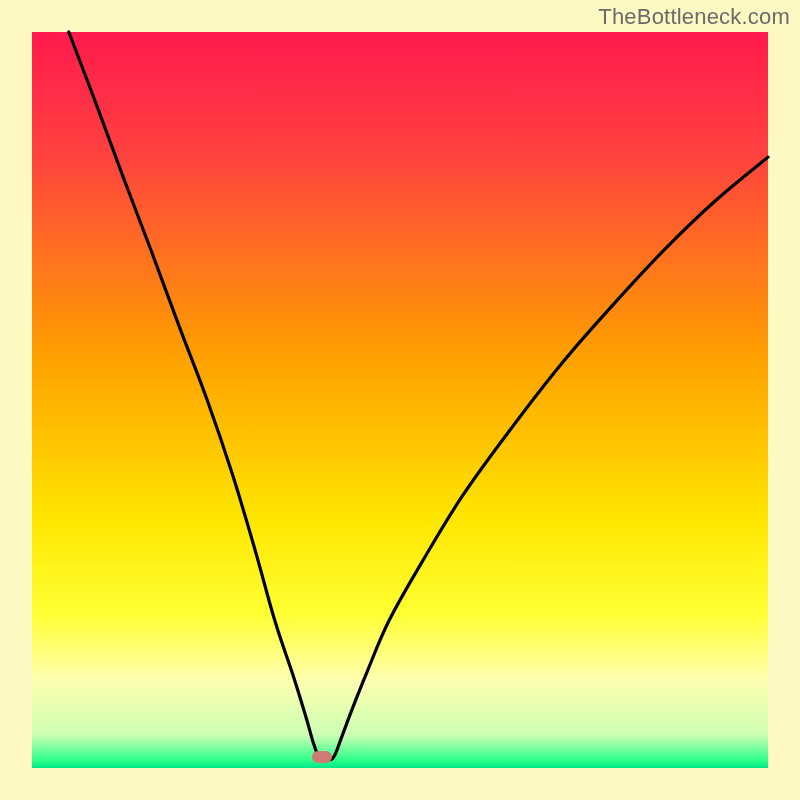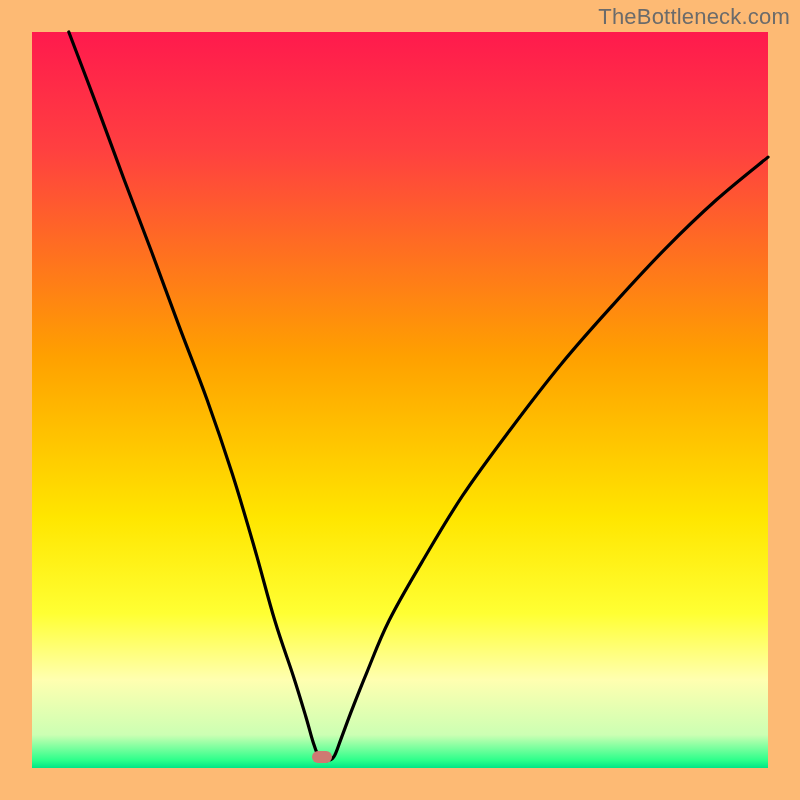--- a/index.html
+++ b/index.html
@@ -10,21 +10,21 @@
     background: #000;
     overflow: hidden;
     font-family: Arial, Helvetica, sans-serif;
   }
   .frame {
     position: absolute;
     left: 0;
     top: 0;
     width: 800px;
     height: 800px;
-    background: #fdba74;
+    background: #fef9c3;
   }
   .plot {
     position: absolute;
     left: 32px;
     top: 32px;
     width: 736px;
     height: 736px;
     
   }
   .watermark {

